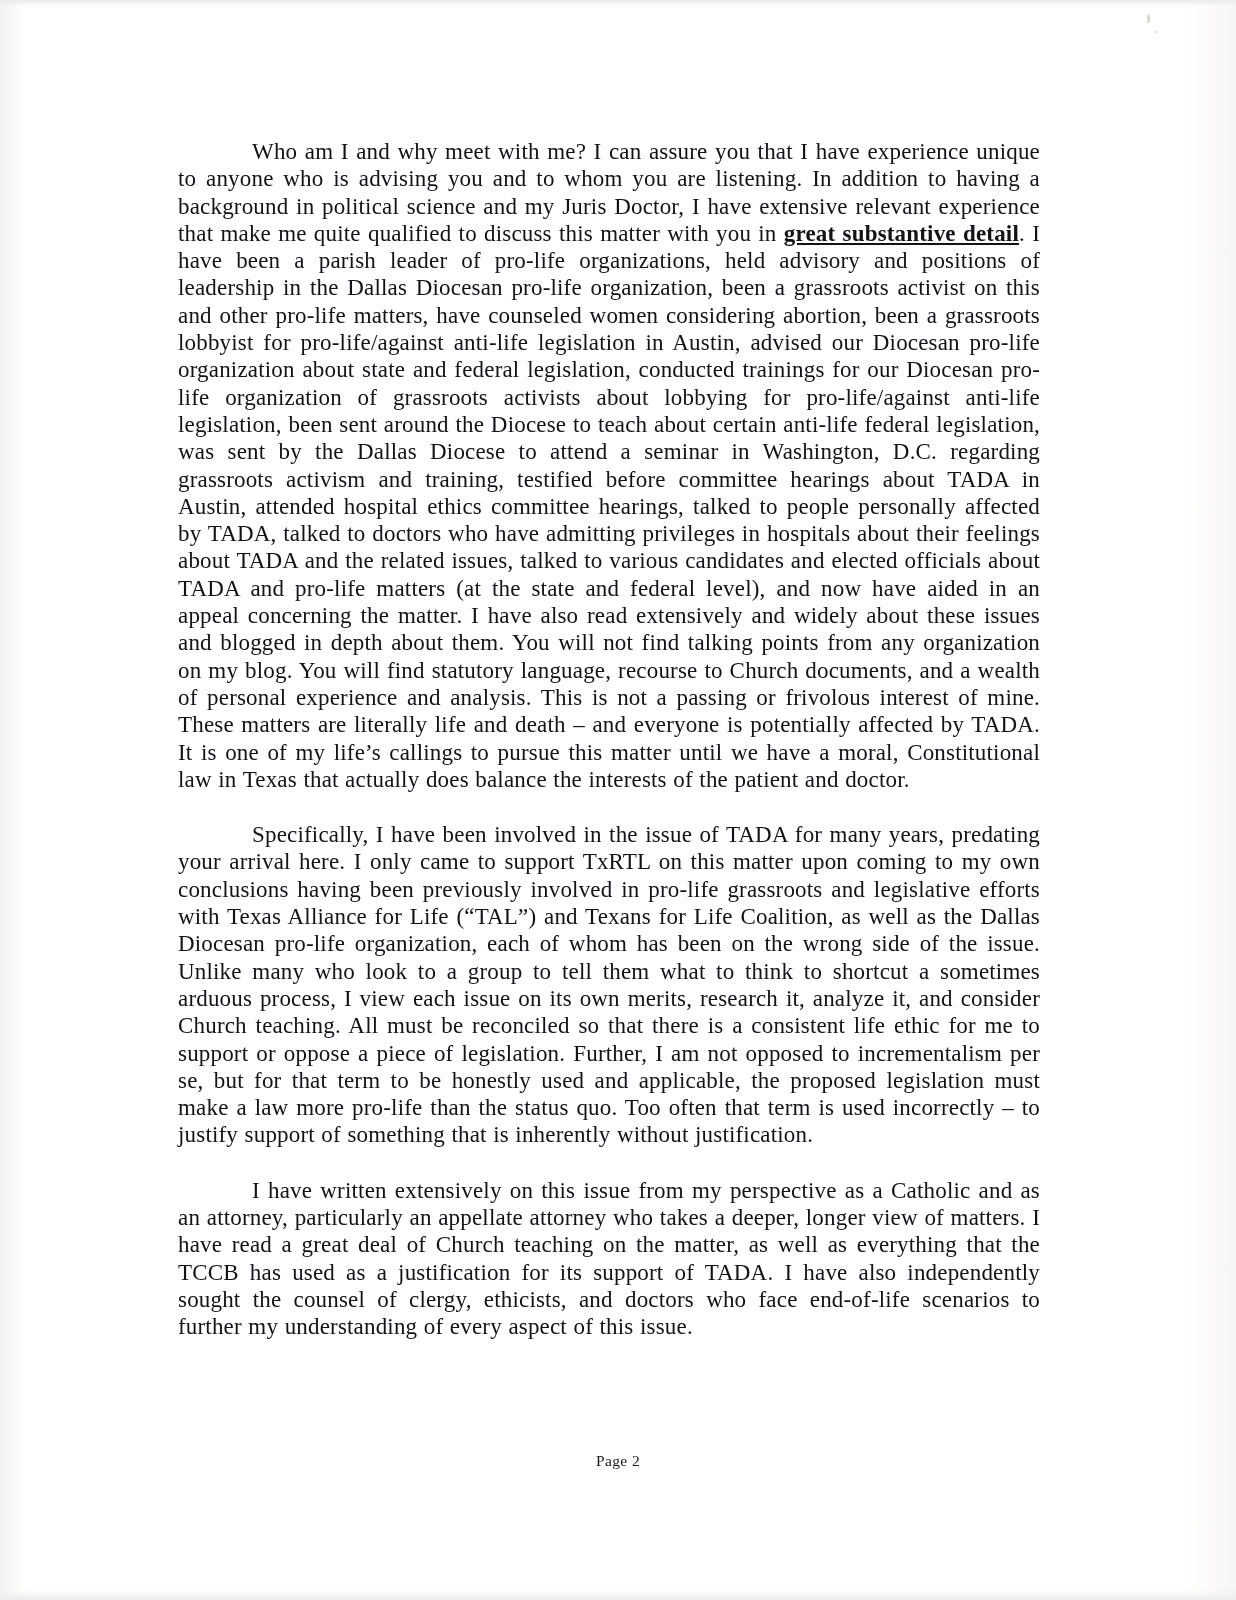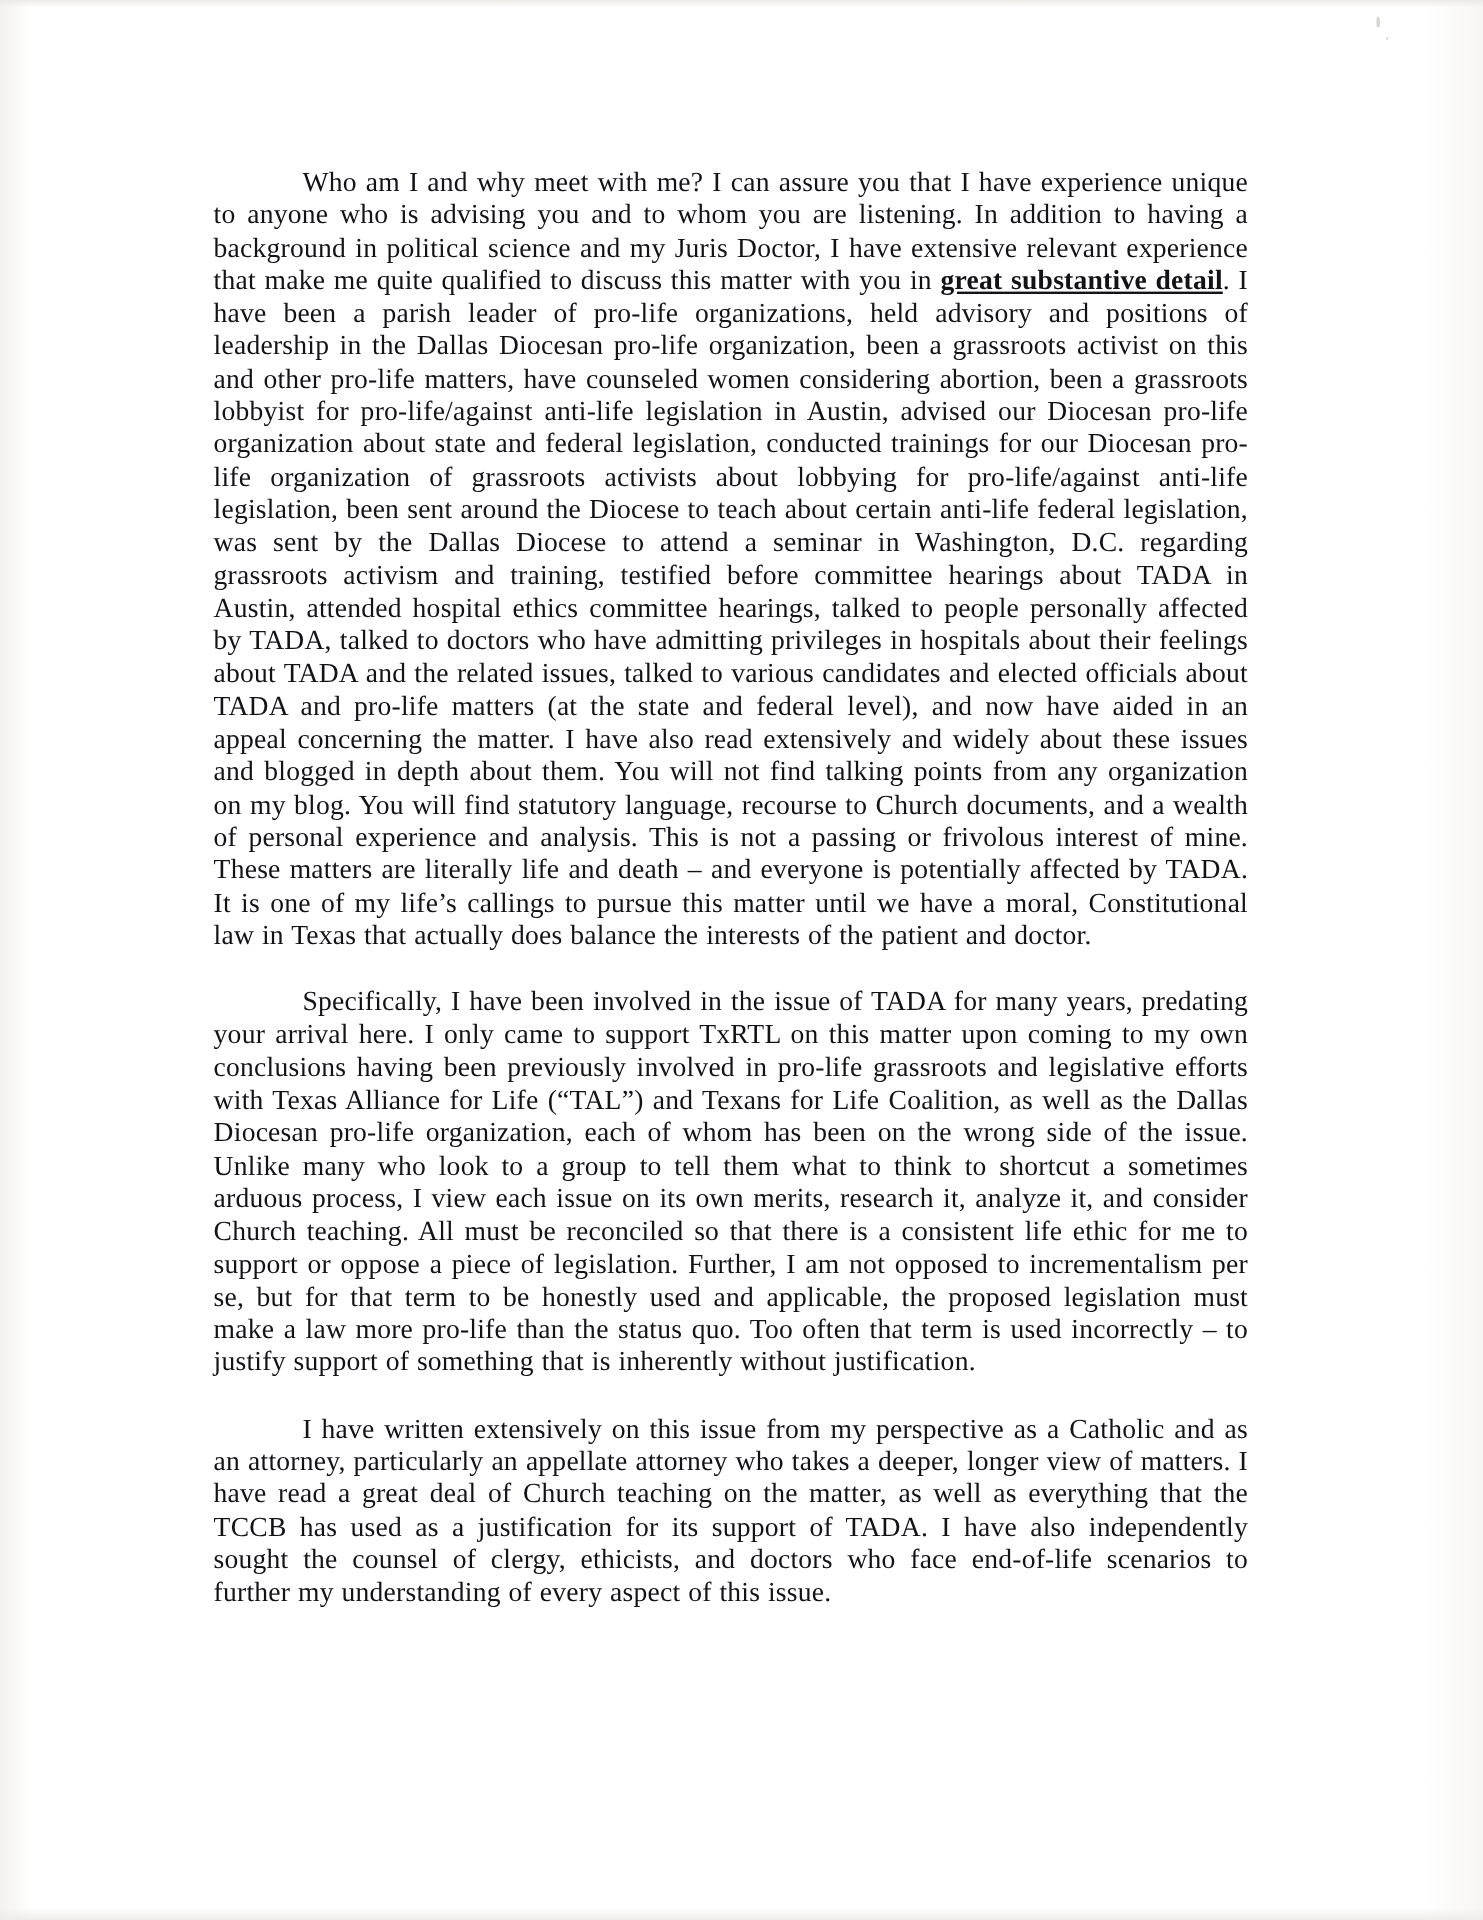--- a/index.html
+++ b/index.html
@@ -90,13 +90,16 @@
   <div class="scan-edge-bottom"></div>
   <div class="scan-speck" style="left:1147px; top:14px; width:3px; height:9px;"></div>
   <div class="scan-speck" style="left:1155px; top:31px; width:2px; height:2px;"></div>
 
   <div class="content">
     <p class="para" id="para-1">Who am I and why meet with me? I can assure you that I have experience unique to anyone who is advising you and to whom you are listening. In addition to having a background in political science and my Juris Doctor, I have extensive relevant experience that make me quite qualified to discuss this matter with you in <span class="bold-underline">great substantive detail</span>. I have been a parish leader of pro-life organizations, held advisory and positions of leadership in the Dallas Diocesan pro-life organization, been a grassroots activist on this and other pro-life matters, have counseled women considering abortion, been a grassroots lobbyist for pro-life/against anti-life legislation in Austin, advised our Diocesan pro-life organization about state and federal legislation, conducted trainings for our Diocesan pro-life organization of grassroots activists about lobbying for pro-life/against anti-life legislation, been sent around the Diocese to teach about certain anti-life federal legislation, was sent by the Dallas Diocese to attend a seminar in Washington, D.C. regarding grassroots activism and training, testified before committee hearings about TADA in Austin, attended hospital ethics committee hearings, talked to people personally affected by TADA, talked to doctors who have admitting privileges in hospitals about their feelings about TADA and the related issues, talked to various candidates and elected officials about TADA and pro-life matters (at the state and federal level), and now have aided in an appeal concerning the matter. I have also read extensively and widely about these issues and blogged in depth about them. You will not find talking points from any organization on my blog. You will find statutory language, recourse to Church documents, and a wealth of personal experience and analysis. This is not a passing or frivolous interest of mine. These matters are literally life and death – and everyone is potentially affected by TADA. It is one of my life’s callings to pursue this matter until we have a moral, Constitutional law in Texas that actually does balance the interests of the patient and doctor.</p>
     <p class="para" id="para-2">Specifically, I have been involved in the issue of TADA for many years, predating your arrival here. I only came to support TxRTL on this matter upon coming to my own conclusions having been previously involved in pro-life grassroots and legislative efforts with Texas Alliance for Life (“TAL”) and Texans for Life Coalition, as well as the Dallas Diocesan pro-life organization, each of whom has been on the wrong side of the issue. Unlike many who look to a group to tell them what to think to shortcut a sometimes arduous process, I view each issue on its own merits, research it, analyze it, and consider Church teaching. All must be reconciled so that there is a consistent life ethic for me to support or oppose a piece of legislation. Further, I am not opposed to incrementalism <span class="ital">per se</span>, but for that term to be honestly used and applicable, the proposed legislation must make a law more pro-life than the <span class="ital">status quo</span>. Too often that term is used incorrectly – to justify support of something that is inherently without justification.</p>
     <p class="para" id="para-3">I have written extensively on this issue from my perspective as a Catholic and as an attorney, particularly an appellate attorney who takes a deeper, longer view of matters. I have read a great deal of Church teaching on the matter, as well as everything that the TCCB has used as a justification for its support of TADA. I have also independently sought the counsel of clergy, ethicists, and doctors who face end-of-life scenarios to further my understanding of every aspect of this issue.</p>
   </div>
 
+  <div class="footer">
+    <span>Page 2</span>
+  </div>
 </div>
 
 </body></html>

